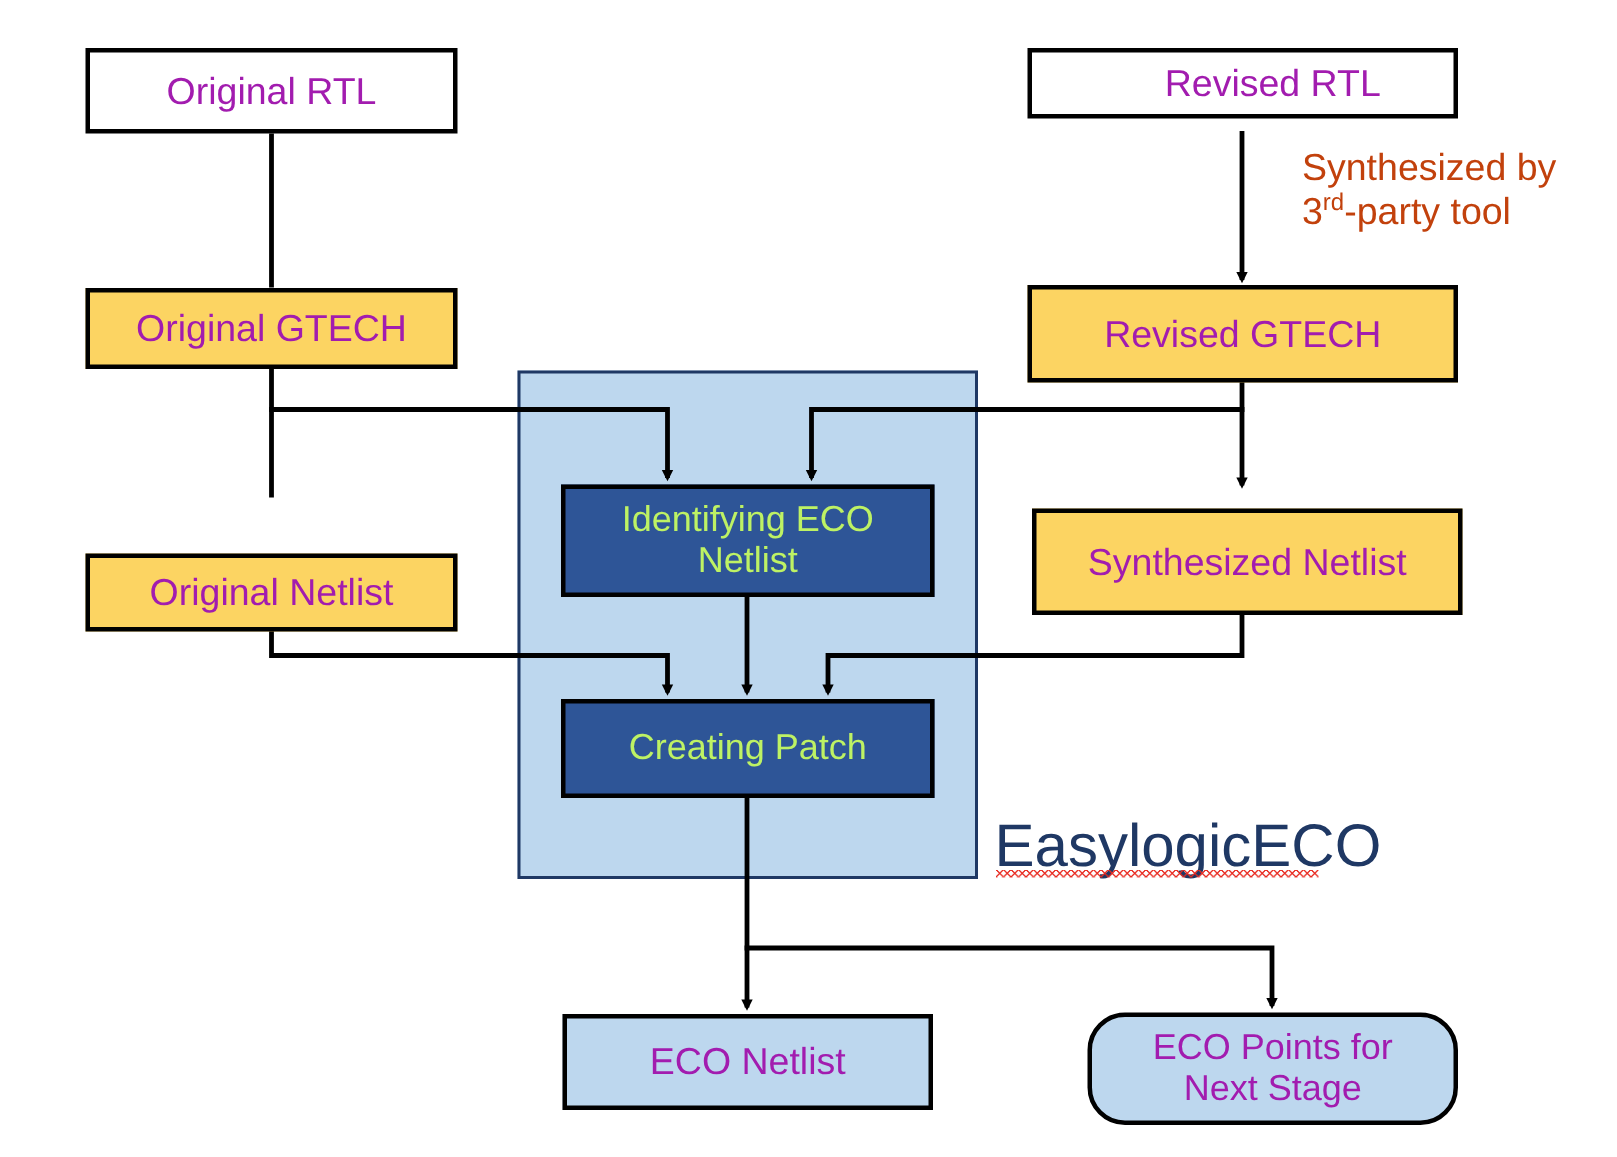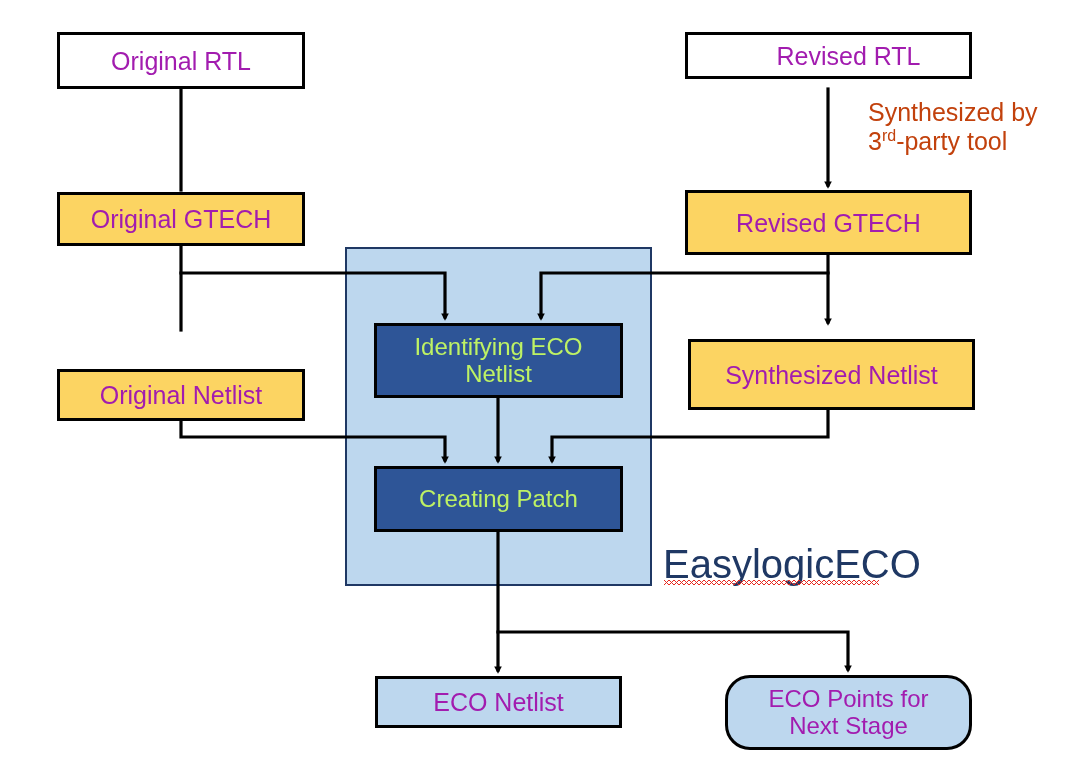--- a/index.html
+++ b/index.html
@@ -142,21 +142,21 @@
     <div>
       <span>Identifying ECO</span>
       <span>Netlist</span>
     </div>
   </div>
 
   <div class="box dkblue" style="left:374px; top:466px; width:249px; height:66px; font-size:24px; z-index:6;">
     <span>Creating Patch</span>
   </div>
 
-  <div class="box ltblue" style="left:375px; top:676px; width:247px; height:52px; font-size:25px;">
+  <div class="box ltblue" style="left:375px; top:676px; width:247px; height:64px; font-size:25px;">
     <span>ECO Netlist</span>
   </div>
 
   <div class="box ltblue" style="left:725px; top:675px; width:247px; height:75px; font-size:24px;border-radius:25px;">
     <div>
       <span>ECO Points for</span>
       <span>Next Stage</span>
     </div>
   </div>
 

